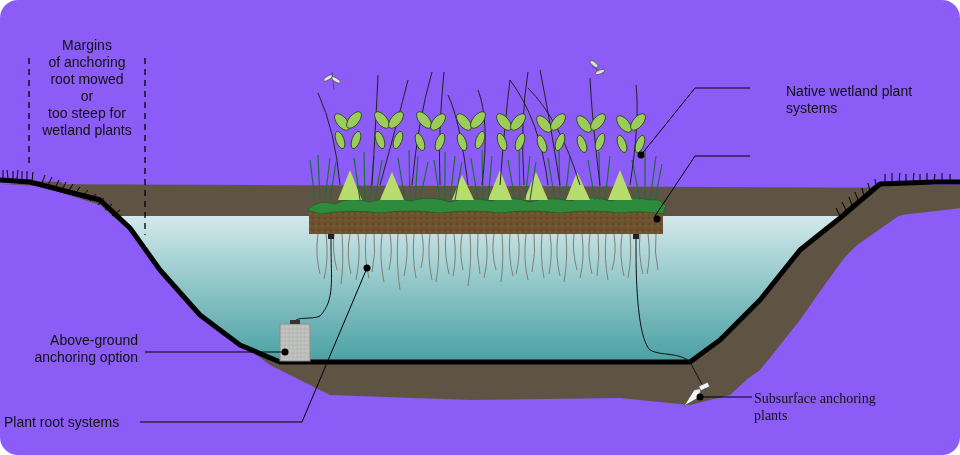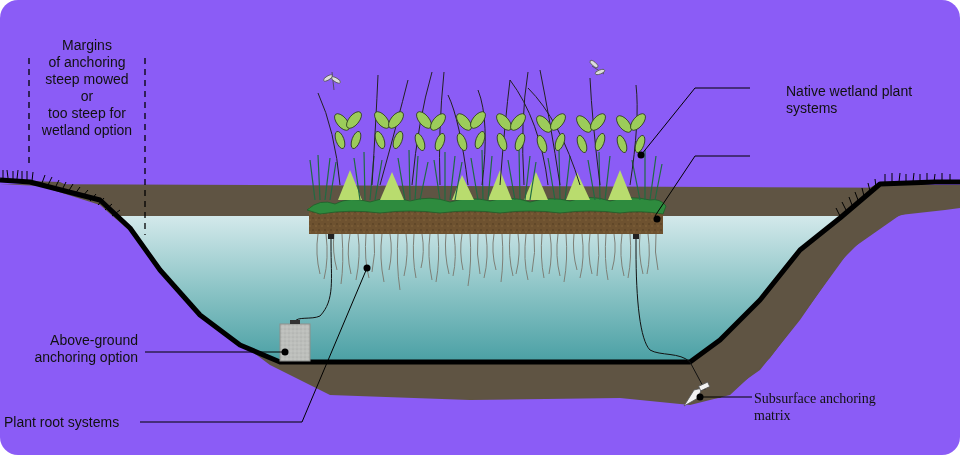--- a/index.html
+++ b/index.html
@@ -251,39 +251,39 @@
       <circle cx="657" cy="219" r="3.5"></circle>
       <circle cx="285" cy="352" r="3.5"></circle>
       <circle cx="367" cy="268" r="3.5"></circle>
       <circle cx="700" cy="397" r="3.5"></circle>
     </g>
   </svg>
 
   <div class="label center" style="left:37px; top:37px; width:100px;">
     <span class="ln">Margins</span>
     <span class="ln">of anchoring</span>
-    <span class="ln">steep mowed</span>
+    <span class="ln">root mowed</span>
     <span class="ln">or</span>
     <span class="ln">too steep for</span>
-    <span class="ln">wetland option</span>
+    <span class="ln">wetland plants</span>
   </div>
 
   <div class="label" style="left:754px; top:83px;margin-left:32px;">
     <span class="ln">Native wetland plant</span>
     <span class="ln">systems</span>
   </div>
 
 
   <div class="label" style="left:4px; top:414px;">
     <span class="ln">Plant root systems</span>
   </div>
 
   <div class="label right" style="left:10px; top:332px; width:128px;">
     <span class="ln">Above-ground</span>
     <span class="ln">anchoring option</span>
   </div>
 
   <div class="label" style="left:754px; top:390px;font-family:Liberation Serif, serif;">
     <span class="ln">Subsurface anchoring</span>
-    <span class="ln">matrix</span>
+    <span class="ln">plants</span>
   </div>
 
 </div>
 
 </body></html>

